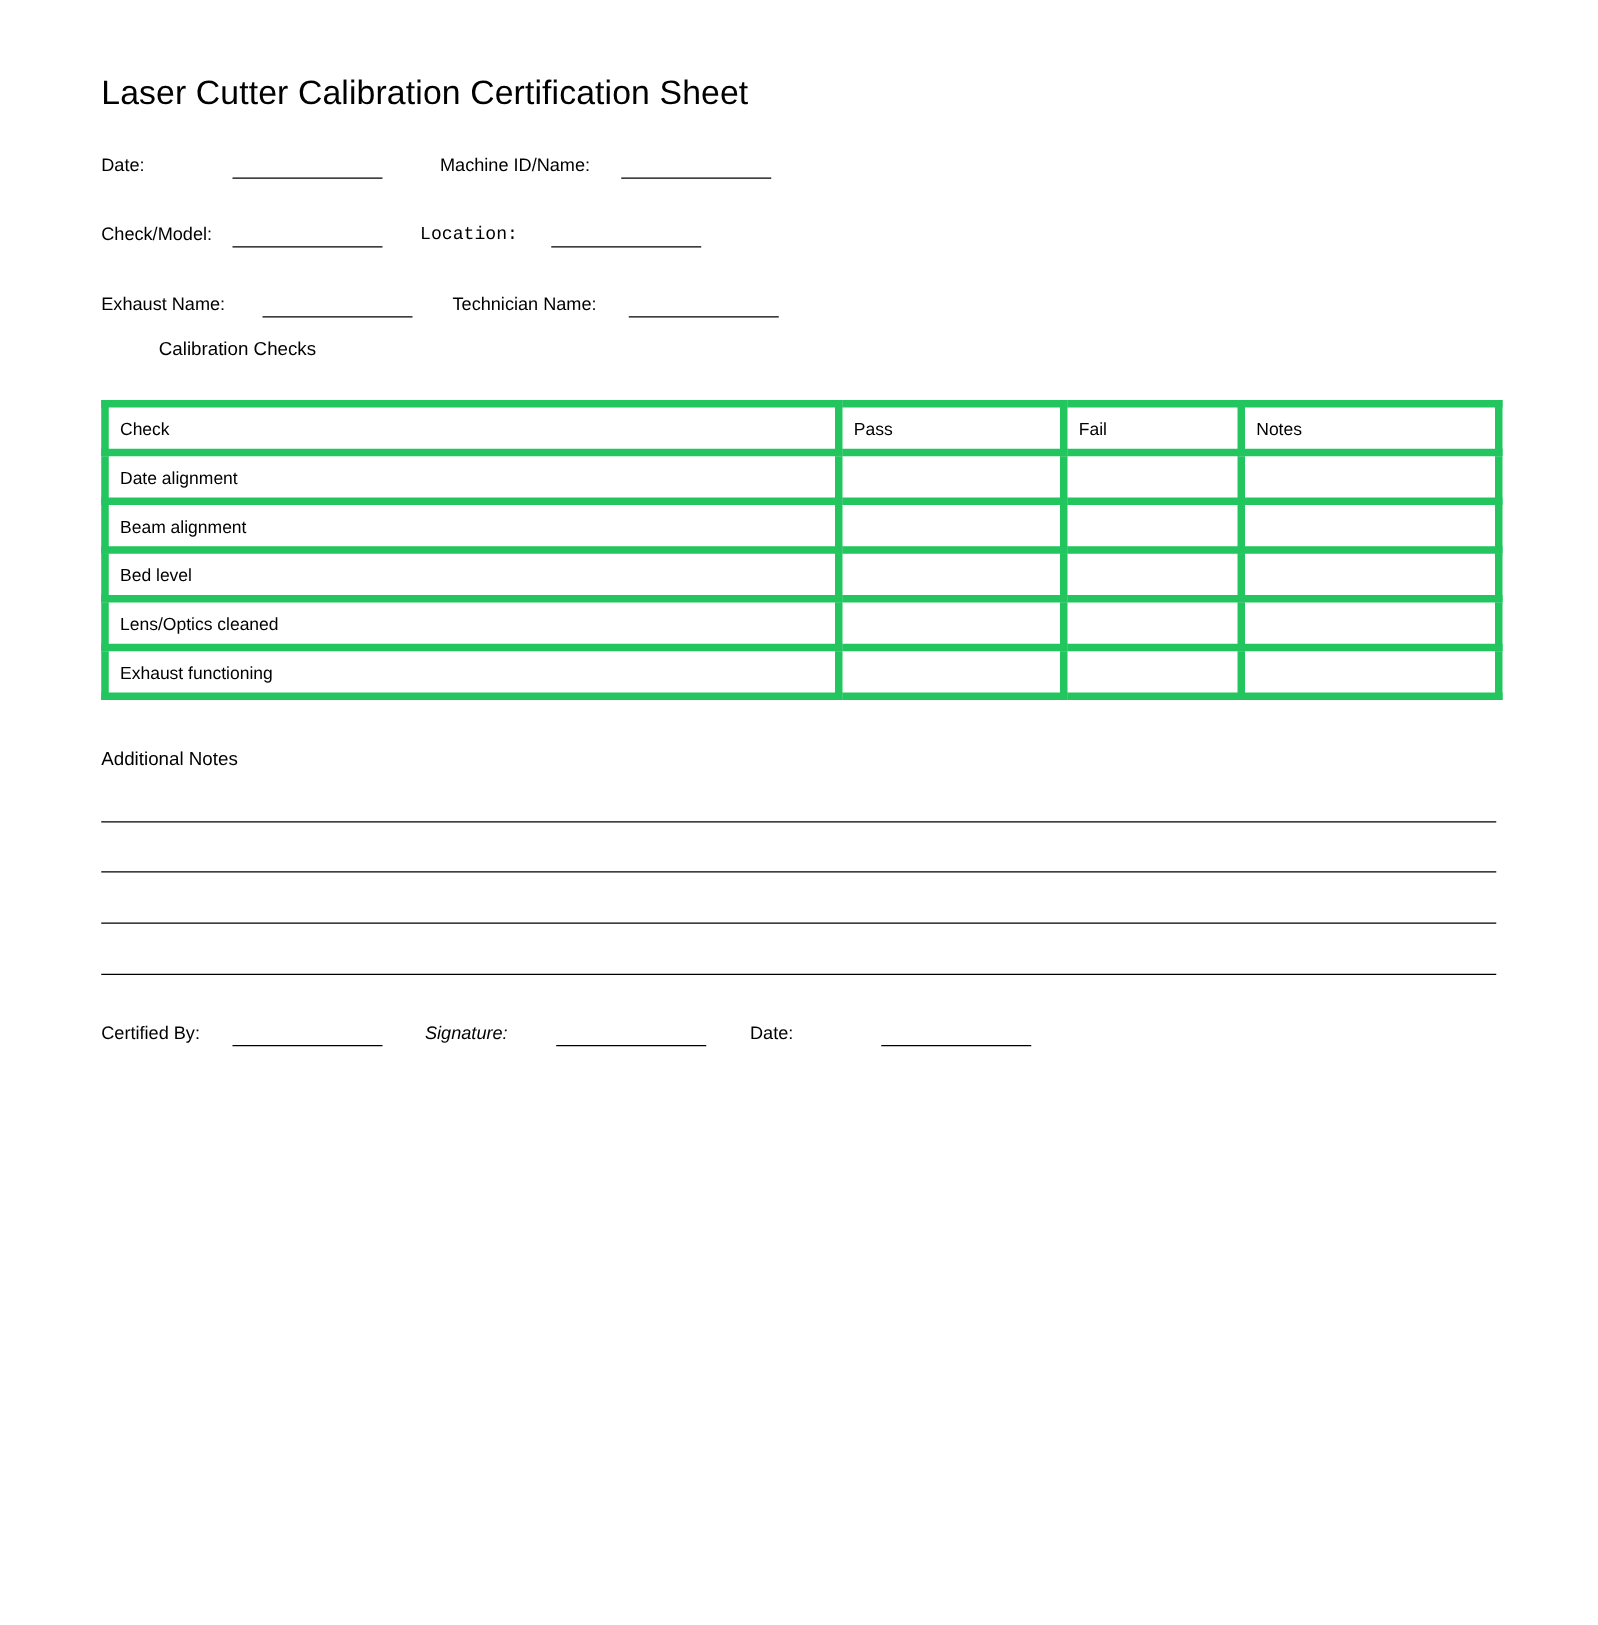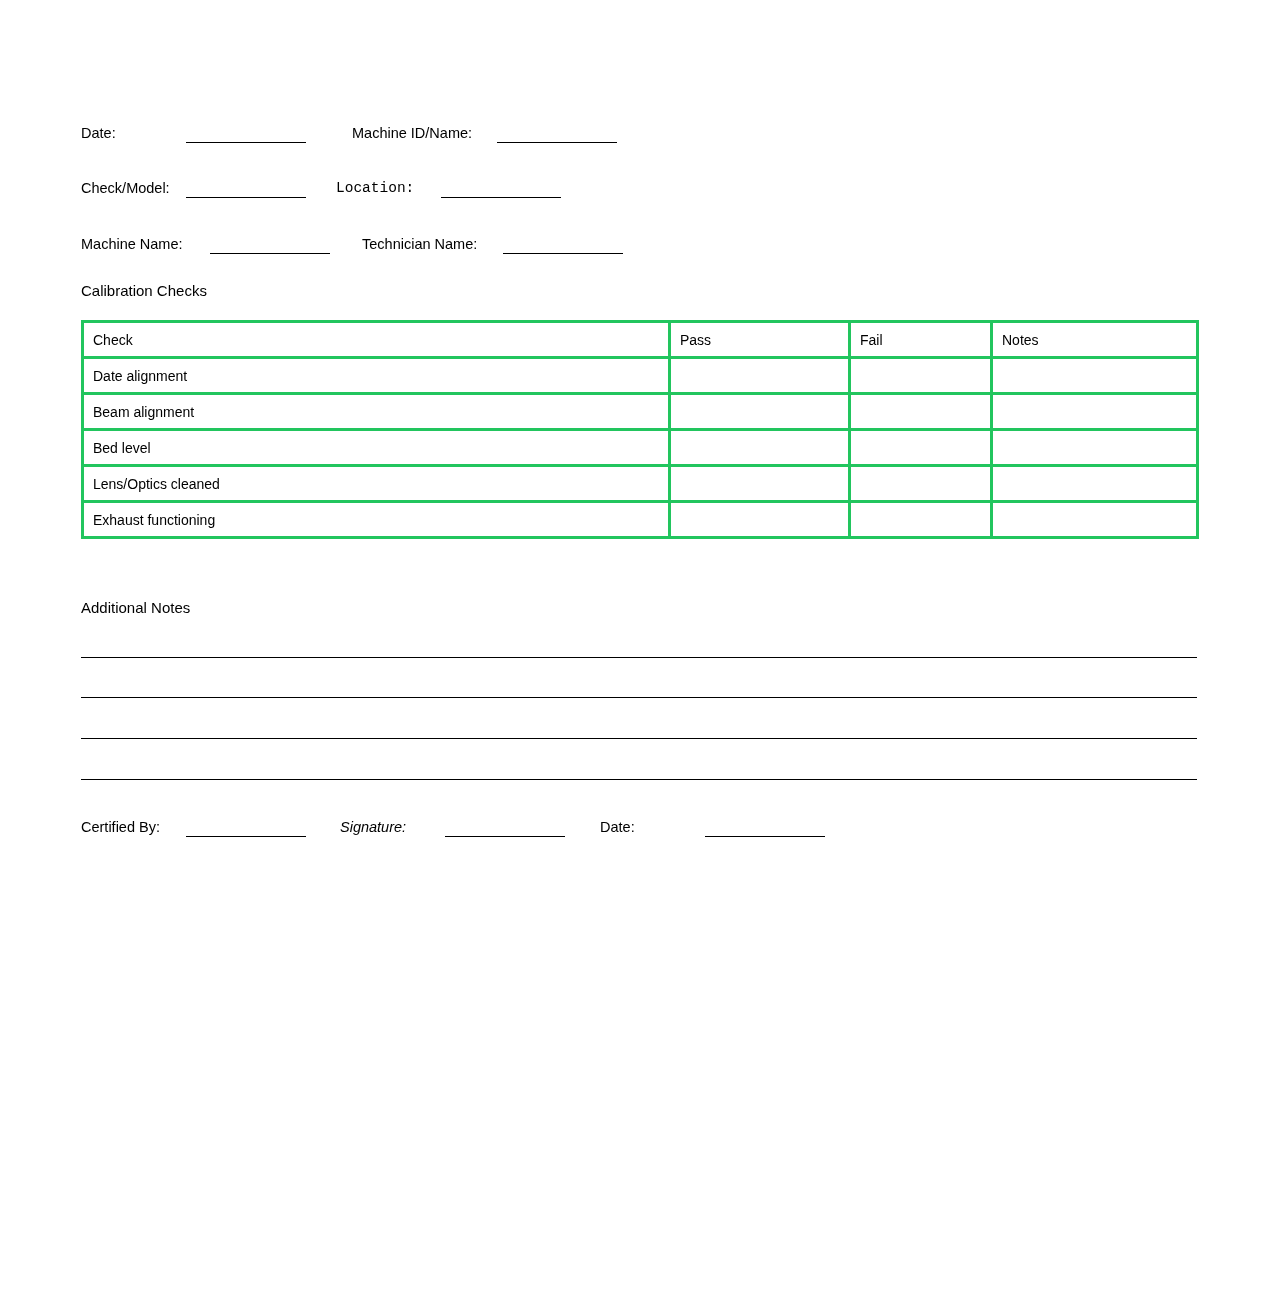--- a/index.html
+++ b/index.html
@@ -65,41 +65,41 @@
   }
 
   
   .section-heading {
     position: absolute;
     left: 81px;
     font-size: 15px;
     line-height: 20px;
     white-space: nowrap;
   }
-  .section-heading.checks { top: 281px; }
+  .section-heading.checks { top: 270px; margin-left: 46px; }
   .section-heading.notes  { top: 598px; }
 
   
   .checks-table {
     position: absolute;
     left: 81px;
     top: 320px;
     width: 1115px;
     border-collapse: collapse;
     table-layout: fixed;
     font-size: 14px;
   }
   .checks-table col.c-check { width: 587px; }
   .checks-table col.c-pass  { width: 180px; }
   .checks-table col.c-fail  { width: 142px; }
   .checks-table col.c-notes { width: 206px; }
 
   .checks-table th,
   .checks-table td {
-    border: 3px solid #22c55e;
+    border: 6px solid #22c55e;
     height: 33px;
     padding: 0 0 0 9px;
     text-align: left;
     font-weight: normal;
     vertical-align: middle;
     font-size: 14px;
     line-height: 18px;
     white-space: nowrap;
   }
 
@@ -129,20 +129,21 @@
     top: 817px;
     width: 1116px;
     height: 22px;
   }
 </style>
 </head>
 <body>
 
 <div class="page">
 
+  <div class="doc-title">Laser Cutter Calibration Certification Sheet</div>
 
   <div class="field-row r1">
     <div class="field" style="left:0px;">
       <span class="field-label">Date:</span>
       <span class="blank-line" style="left:105px; width:120px;"></span>
     </div>
     <div class="field" style="left:271px;">
       <span class="field-label">Machine ID/Name:</span>
       <span class="blank-line" style="left:145px; width:120px;"></span>
     </div>
@@ -154,21 +155,21 @@
       <span class="blank-line" style="left:105px; width:120px;"></span>
     </div>
     <div class="field" style="left:255px;font-family:Liberation Mono, monospace;">
       <span class="field-label">Location:</span>
       <span class="blank-line" style="left:105px; width:120px;"></span>
     </div>
   </div>
 
   <div class="field-row r3">
     <div class="field" style="left:0px;">
-      <span class="field-label">Machine Name:</span>
+      <span class="field-label">Exhaust Name:</span>
       <span class="blank-line" style="left:129px; width:120px;"></span>
     </div>
     <div class="field" style="left:281px;">
       <span class="field-label">Technician Name:</span>
       <span class="blank-line" style="left:141px; width:120px;"></span>
     </div>
   </div>
 
   <div class="section-heading checks">Calibration Checks</div>
 

